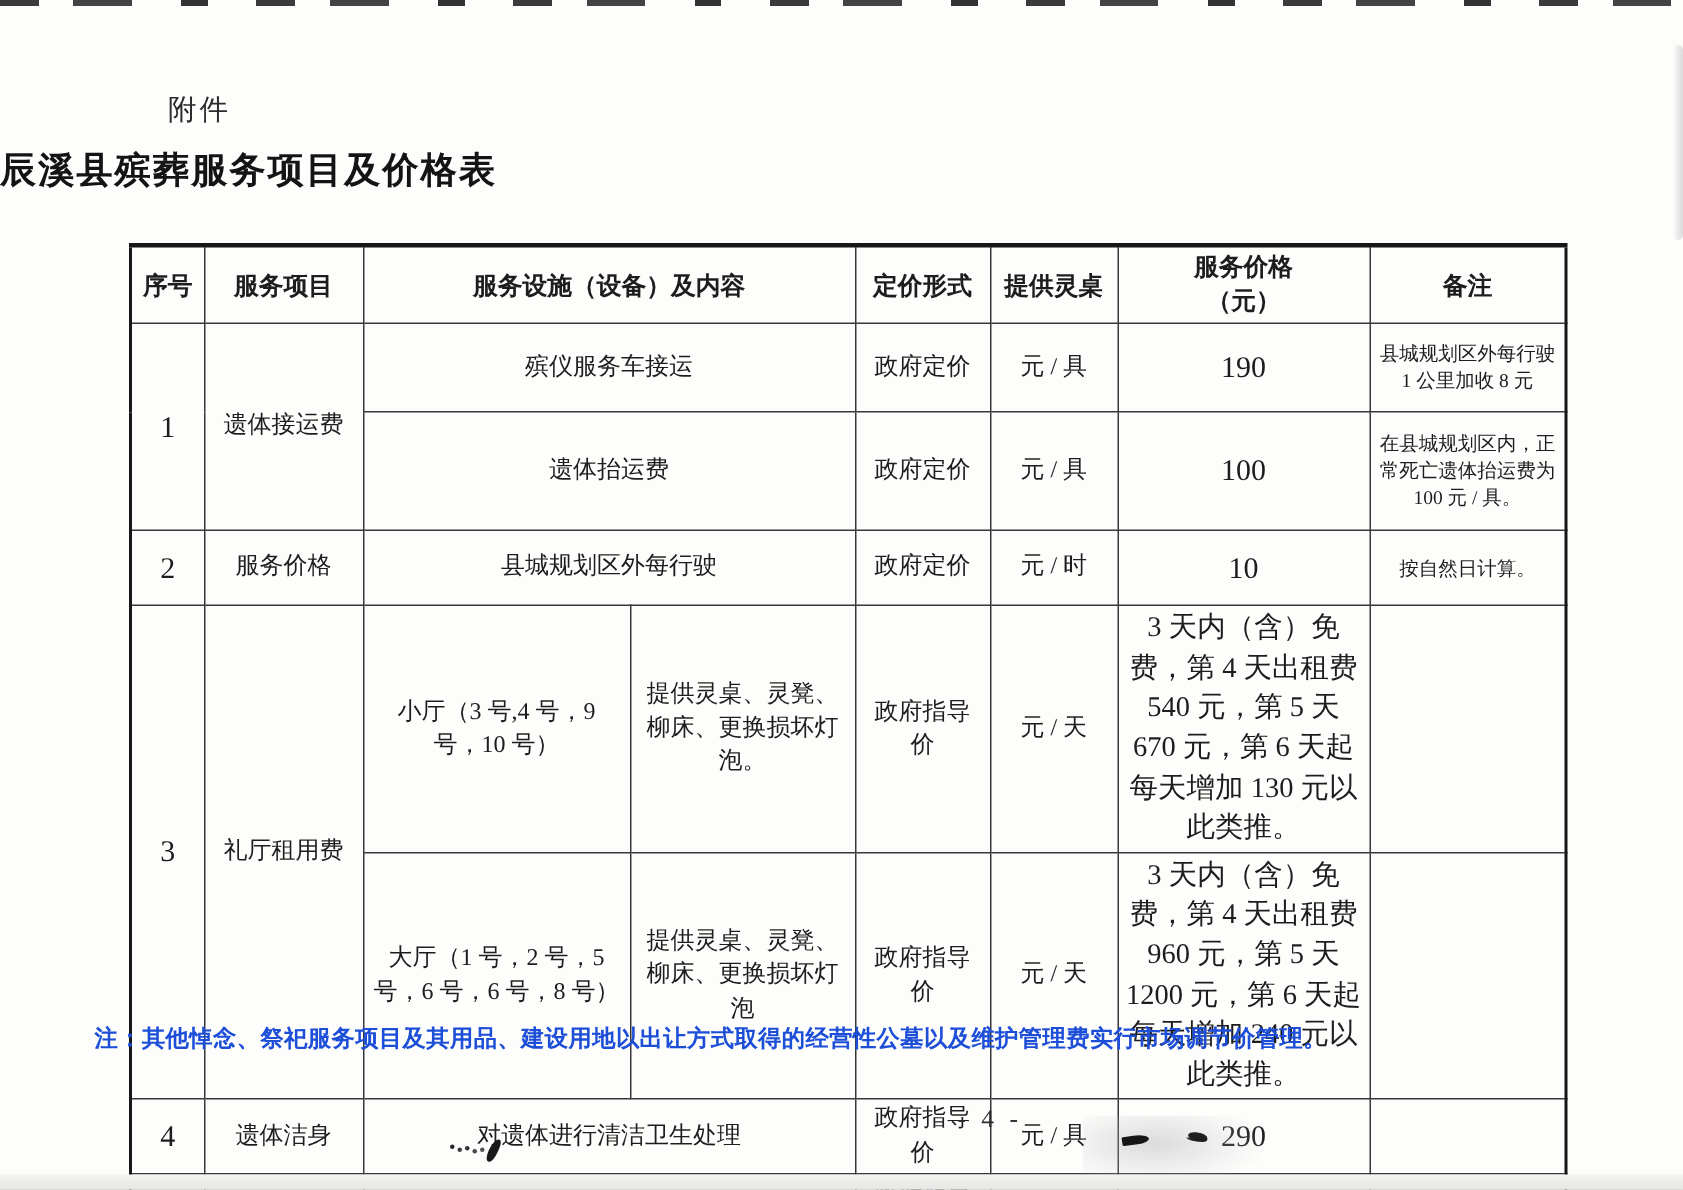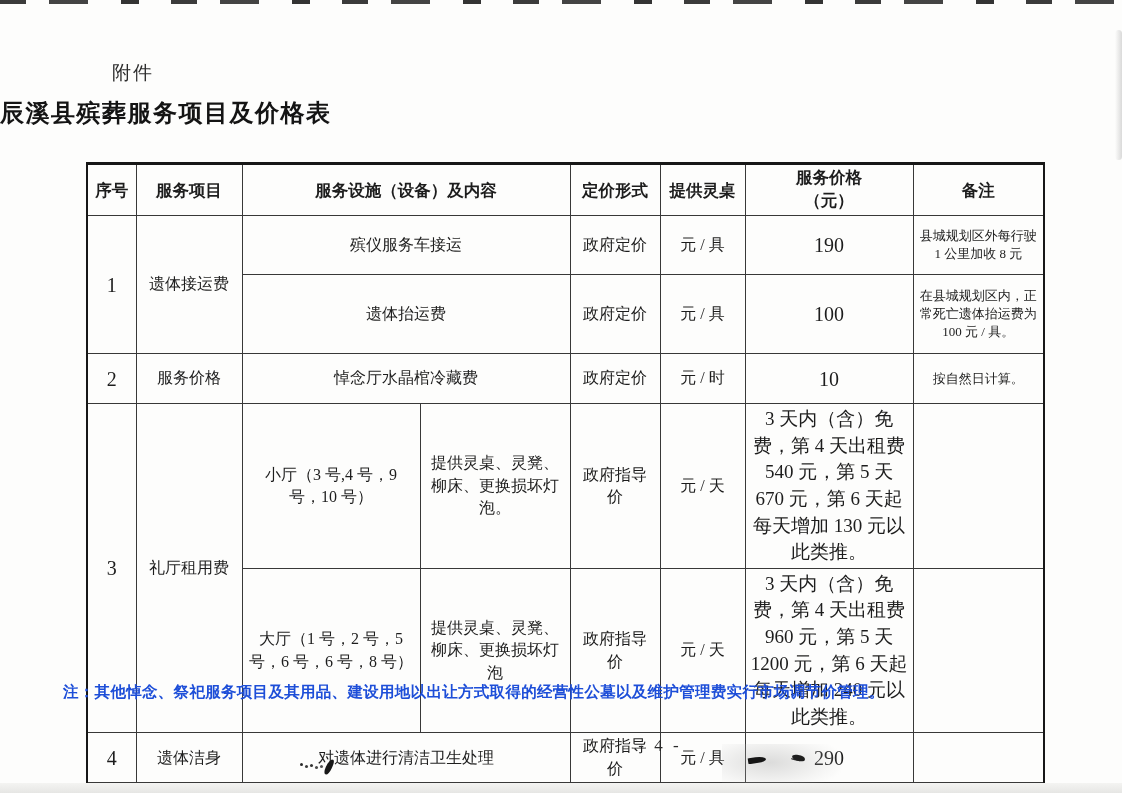--- a/index.html
+++ b/index.html
@@ -153,21 +153,21 @@
     <tr class="row-1b">
       <td colspan="2">遗体抬运费</td>
       <td>政府定价</td>
       <td>元 / 具</td>
       <td class="cell-num">100</td>
       <td class="cell-remark">在县城规划区内，正常死亡遗体抬运费为 100 元 / 具。</td>
     </tr>
     <tr class="row-2">
       <td class="cell-num">2</td>
       <td>服务价格</td>
-      <td colspan="2">悼念厅水晶棺冷藏费</td>
+      <td colspan="2">县城规划区外每行驶</td>
       <td>政府定价</td>
       <td>元 / 时</td>
       <td class="cell-num">10</td>
       <td class="cell-remark">按自然日计算。</td>
     </tr>
     <tr class="row-3a">
       <td class="cell-num" rowspan="2">3</td>
       <td rowspan="2">礼厅租用费</td>
       <td>小厅（3 号,4 号，9 号，10 号）</td>
       <td>提供灵桌、灵凳、柳床、更换损坏灯泡。</td>

